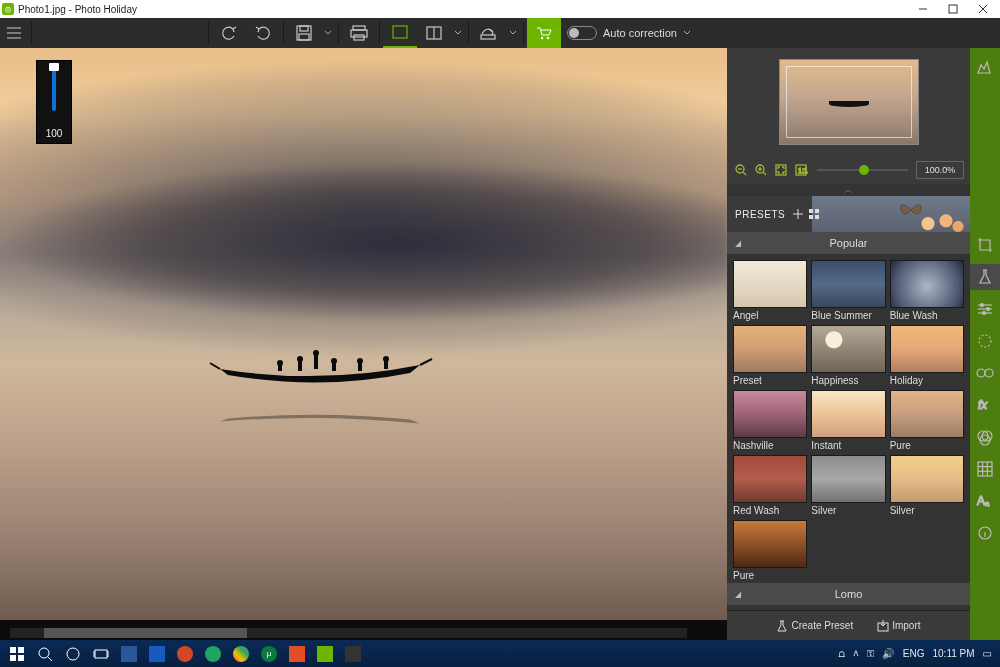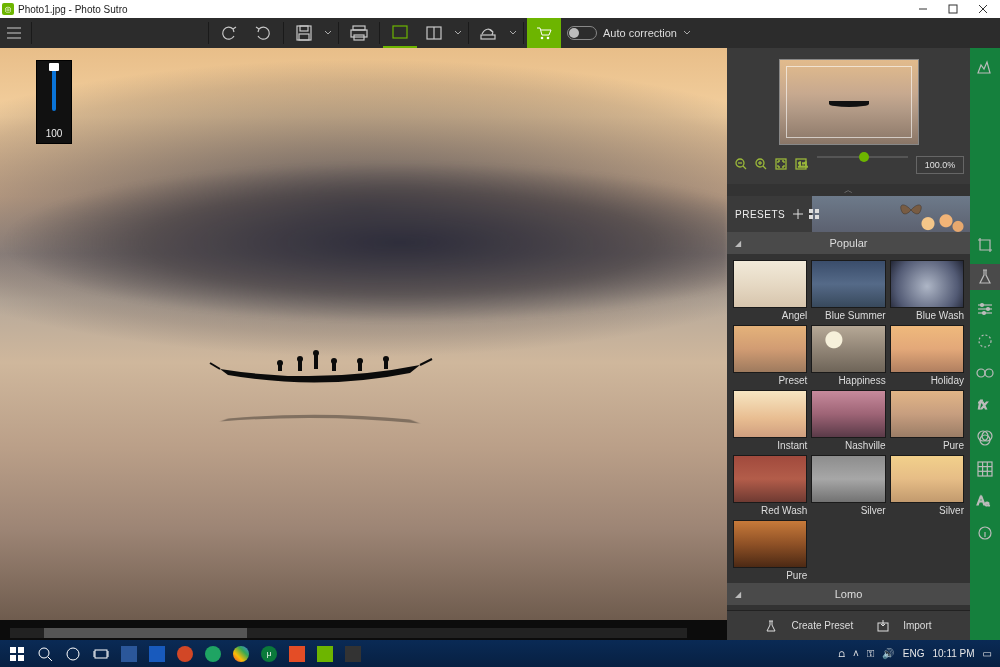--- a/index.html
+++ b/index.html
@@ -58,52 +58,52 @@
   .slider-track{flex:1;width:4px;background:#0a74d8;border-radius:2px;position:relative}
   .slider-thumb{position:absolute;top:-2px;left:-3px;width:10px;height:8px;background:#fff;border-radius:1px}
   .slider-val{margin-top:17px;font-size:10px;color:#eee}
 
   .hscroll{position:absolute;left:10px;right:40px;bottom:2px;height:10px;background:#222}
   .hscroll .thumb{height:100%;width:30%;background:#555;margin-left:5%}
 
   
   .right{width:273px;background:var(--panel-bg);display:flex;min-width:0}
   .right-main{flex:1;display:flex;flex-direction:column;min-width:0}
-  .right-tabs{width:30px;background:#15803d;display:flex;flex-direction:column;align-items:flex-end;gap:6px;padding-top:6px}
+  .right-tabs{width:30px;background:#4d7c0f;display:flex;flex-direction:column;align-items:flex-end;gap:6px;padding-top:6px}
   .rtab{width:30px;height:26px;display:flex;align-items:center;justify-content:center;cursor:pointer}
   .rtab svg{stroke:#bbb;fill:none;stroke-width:1.2}
   .rtab.active{background:#4a4a4a}
   
   .preview{height:108px;display:flex;align-items:center;justify-content:center;background:var(--panel-bg)}
   .preview .mini{width:140px;height:86px;border:1px solid #888;position:relative;
     background:linear-gradient(180deg,#e2bb8c 0%,#c7a98f 40%,#b29a86 60%,#8a7667 100%)}
   .preview .mini .mboat{position:absolute;left:50%;top:52%;transform:translate(-50%,-50%);width:40px;height:6px;background:#111;border-radius:0 0 50% 50%}
   .preview .mini .inner{position:absolute;inset:6px;border:1px solid rgba(255,255,255,.6)}
 
-  .zoomrow{height:28px;display:flex;align-items:flex-start;gap:4px;padding:0 6px;background:var(--panel-bg)}
+  .zoomrow{height:28px;display:flex;align-items:center;gap:4px;padding:0 6px;background:var(--panel-bg)}
   .zbtn{width:16px;height:16px;display:flex;align-items:center;justify-content:center;cursor:pointer}
   .zbtn svg{stroke:#9ab73a;fill:none;stroke-width:1.3}
   .zslider{flex:1;height:2px;background:#555;position:relative;margin:0 4px}
   .zslider .dot{position:absolute;left:46%;top:-4px;width:10px;height:10px;border-radius:50%;background:#6db500}
   .zval{width:48px;height:18px;border:1px solid #666;font-size:9px;display:flex;align-items:center;justify-content:center}
 
   .arrow-up{height:12px;display:flex;align-items:center;justify-content:center;background:var(--panel-bg2);color:#888;font-size:9px}
 
   .presets-head{height:36px;display:flex;align-items:center;padding:0 8px;background:linear-gradient(90deg,#3a3a3a 0%,#3a3a3a 35%,transparent 35%),
     linear-gradient(180deg,#6d7a8a,#5c6170);position:relative;overflow:hidden}
   .presets-head .butterfly{position:absolute;right:46px;top:4px;width:26px;height:20px;opacity:.9}
   .presets-head .flowers{position:absolute;right:0;bottom:0;width:60px;height:28px;background:radial-gradient(circle at 30% 70%,#f4c689 0 6px,transparent 7px),radial-gradient(circle at 60% 60%,#f2b477 0 6px,transparent 7px),radial-gradient(circle at 80% 80%,#e7a86e 0 5px,transparent 6px)}
   .presets-head .ttl{font-size:10px;letter-spacing:.5px;color:#eee;margin-right:4px}
   .presets-head .ic{width:14px;height:14px;display:flex;align-items:center;justify-content:center;margin-left:2px;cursor:pointer}
 
   .group-head{height:22px;background:#4a4a4a;display:flex;align-items:center;justify-content:center;position:relative;font-size:11px;color:#ddd;cursor:pointer}
   .group-head .collapse{position:absolute;left:8px;font-size:8px;color:#bbb}
 
   .preset-grid{display:grid;grid-template-columns:repeat(3,1fr);gap:4px;padding:6px 6px 2px 6px;background:var(--panel-bg2)}
-  .preset{display:flex;flex-direction:column;align-items:flex-end;cursor:pointer}
+  .preset{display:flex;flex-direction:column;align-items:flex-start;cursor:pointer}
   .preset .thumb{width:100%;height:48px;border:1px solid #1a1a1a}
   .preset .thumb.t-angel{background:linear-gradient(180deg,#f1ead9 0%,#e6d9c4 50%,#d7c5ad 100%)}
   .preset .thumb.t-blue-summer{background:linear-gradient(180deg,#3a4d6b 0%,#556a88 50%,#38495c 100%)}
   .preset .thumb.t-blue-wash{background:radial-gradient(circle at 50% 55%,#aeb6c6 0%,#525a74 70%,#232737 100%)}
   .preset .thumb.t-cross-process{background:linear-gradient(180deg,#48415b 0%,#5d5066 50%,#3f384a 100%)}
   .preset .thumb.t-flavour{background:linear-gradient(180deg,#e4b27a 0%,#d19c73 50%,#9e7a5e 100%)}
   .preset .thumb.t-happiness{background:radial-gradient(circle at 30% 30%,#f6f0da 0 8px,transparent 9px),linear-gradient(180deg,#b6a896 0%,#6e6458 100%)}
   .preset .thumb.t-holiday{background:linear-gradient(180deg,#efb97c 0%,#e3a879 50%,#b07f60 100%)}
   .preset .thumb.t-instant{background:linear-gradient(180deg,#f7e6c2 0%,#e8bd91 60%,#d09f7f 100%)}
   .preset .thumb.t-nashville{background:linear-gradient(180deg,#c78a9c 0%,#9e6476 50%,#5a3a48 100%)}
@@ -114,38 +114,38 @@
   .preset .thumb.t-sutro{background:linear-gradient(180deg,#c77a3a 0%,#8f5126 50%,#4c2914 100%)}
   .preset{position:relative}
   .preset .pname{font-size:10px;margin-top:2px;color:#ddd}
 
   .presets-scroll{flex:1;overflow:auto;background:var(--panel-bg2)}
   .presets-scroll::-webkit-scrollbar{width:8px}
   .presets-scroll::-webkit-scrollbar-thumb{background:#5a5a5a}
   .presets-scroll::-webkit-scrollbar-track{background:#2a2a2a}
 
   .preset-actions{height:30px;background:#3a3a3a;display:flex;align-items:center;justify-content:center;gap:24px;border-top:1px solid #222}
-  .pact{display:flex;align-items:center;gap:14px;font-size:10px;cursor:pointer;color:#ddd}
+  .pact{display:flex;align-items:center;gap:3px;font-size:10px;cursor:pointer;color:#ddd}
   .pact svg{stroke:#ddd;fill:none}
 
   
   .taskbar{height:27px;background:linear-gradient(180deg,#0a2a55,#072042);display:flex;align-items:center;padding:0 4px;gap:2px;color:#fff;font-size:10px}
   .taskbar .tb{width:26px;height:23px;display:flex;align-items:center;justify-content:center;cursor:pointer}
   .taskbar .spacer{flex:1}
   .taskbar .tray{display:flex;align-items:center;gap:8px;padding-right:4px}
   .taskbar .tray span{color:#e8e8e8}
 
   svg{overflow:visible}
 </style>
 </head>
 <body>
 
 <div class="titlebar">
   <div class="app-icon">◎</div>
-  <div>Photo1.jpg - Photo Sutro</div>
+  <div>Photo1.jpg - Photo Holiday</div>
   <div class="spacer"></div>
   <div class="winbtn">
     <svg width="10" height="10">
         <line x1="1" y1="5" x2="9" y2="5" stroke="#333"></line>
       </svg>
   </div>
   <div class="winbtn">
     <svg width="10" height="10">
         <rect x="1" y="1" width="8" height="8" fill="none" stroke="#333"></rect>
       </svg>
@@ -386,26 +386,26 @@
             </div>
             <div class="preset">
               <div class="thumb t-happiness"></div>
               <div class="pname">Happiness</div>
             </div>
             <div class="preset">
               <div class="thumb t-holiday"></div>
               <div class="pname">Holiday</div>
             </div>
             <div class="preset">
+              <div class="thumb t-nashville"></div>
+              <div class="pname">Nashville</div>
+            </div>
+            <div class="preset">
               <div class="thumb t-instant"></div>
               <div class="pname">Instant</div>
-            </div>
-            <div class="preset">
-              <div class="thumb t-nashville"></div>
-              <div class="pname">Nashville</div>
             </div>
             <div class="preset">
               <div class="thumb t-pure"></div>
               <div class="pname">Pure</div>
             </div>
             <div class="preset">
               <div class="thumb t-red-wash"></div>
               <div class="pname">Red Wash</div>
             </div>
             <div class="preset">

